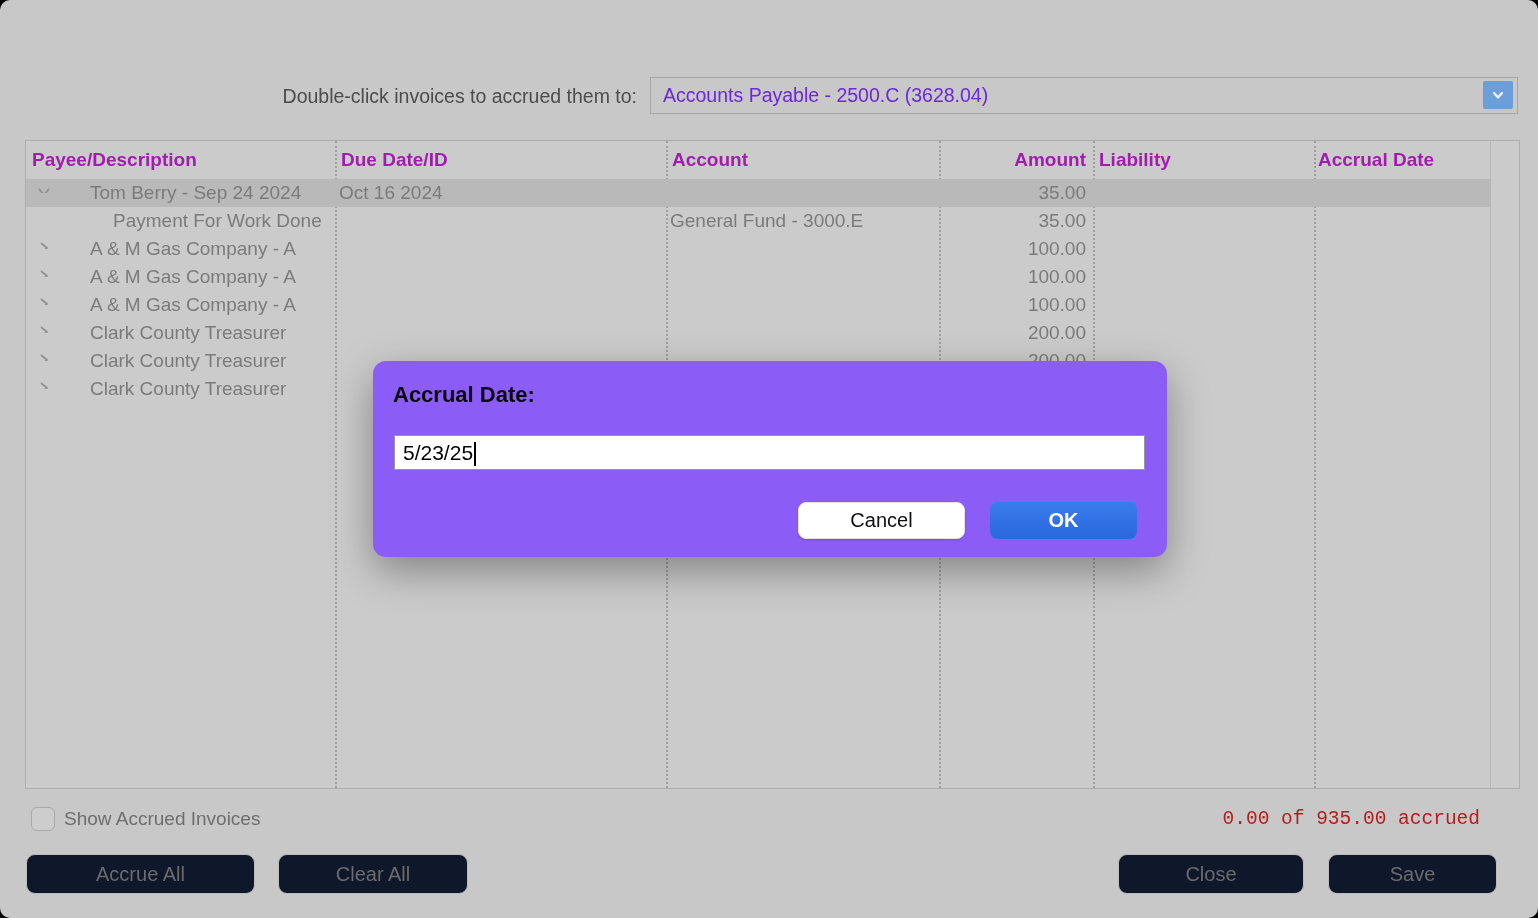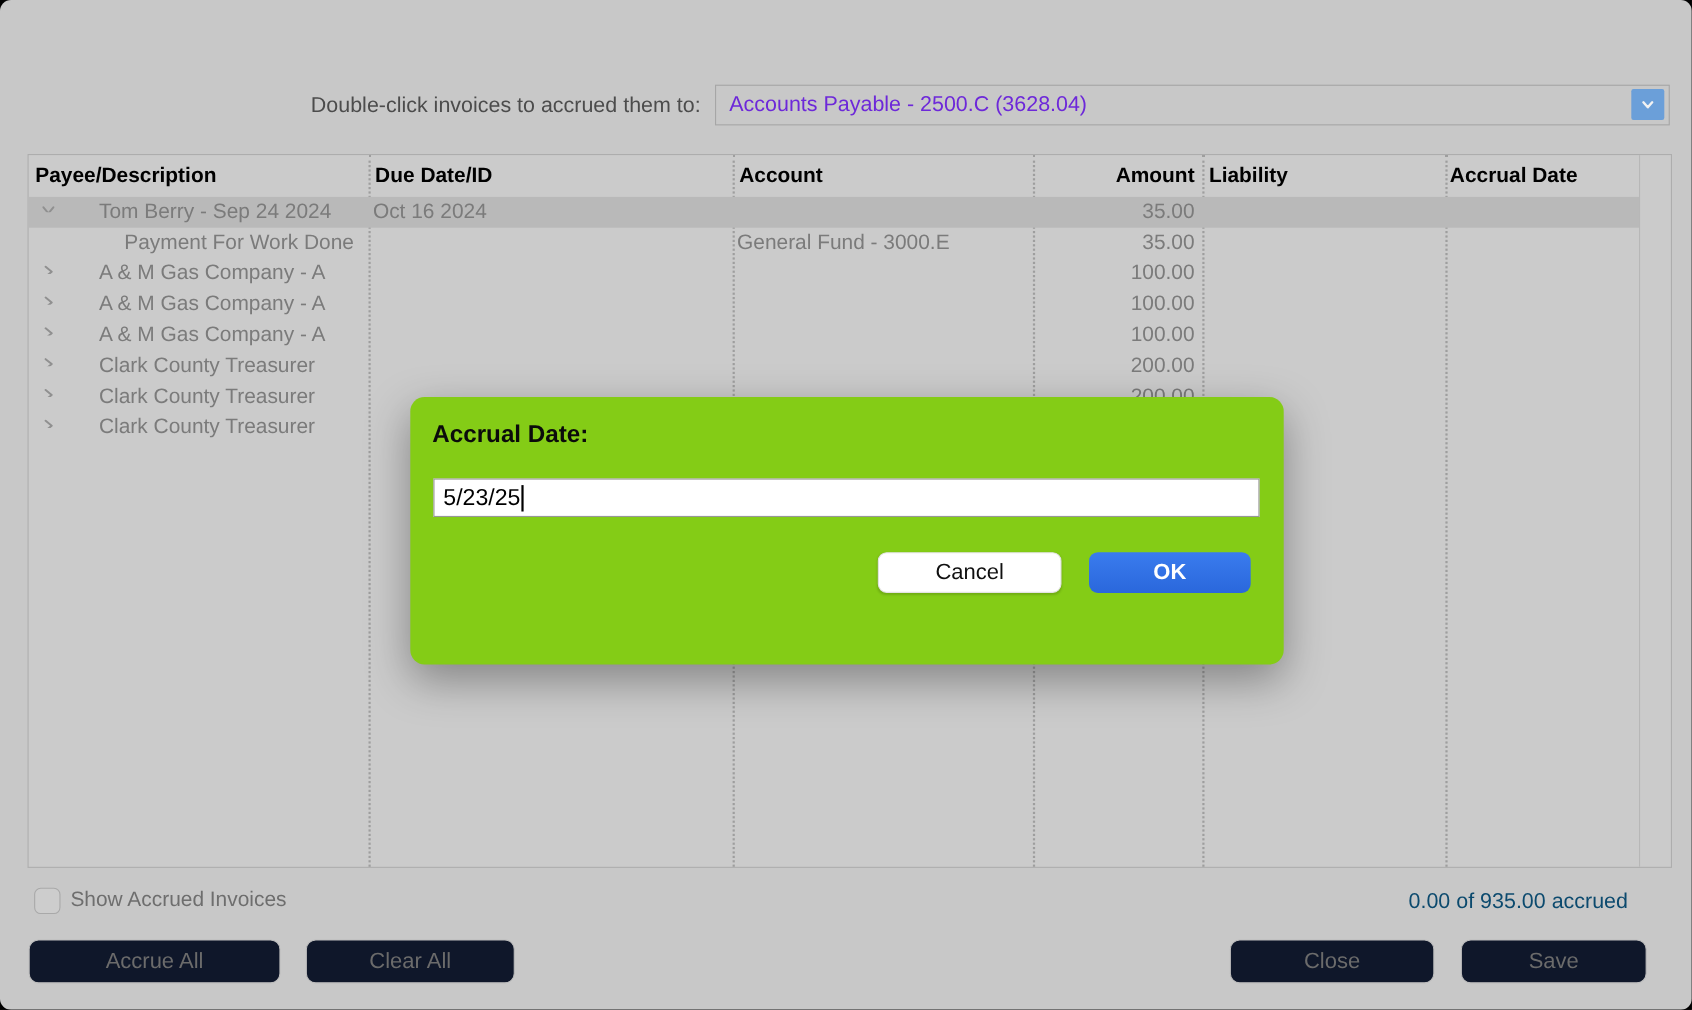--- a/index.html
+++ b/index.html
@@ -18,50 +18,50 @@
   
   .toolbar-label{position:absolute;left:0;top:85px;width:637px;text-align:right;font-size:19.5px;color:#4c4c4c;}
   .dropdown{position:absolute;left:650px;top:77px;width:868px;height:37px;border:1.5px solid #a6a6a6;background:#c8c8c8;}
   .dd-value{position:absolute;left:12px;top:0;line-height:34px;font-size:19.5px;color:#6d28d9;white-space:nowrap;}
   .dd-btn{position:absolute;right:4px;top:3px;width:30px;height:28px;background:#6b9fd9;border-radius:2px;
           display:flex;align-items:center;justify-content:center;}
 
   
   .table{position:absolute;left:25px;top:140px;width:1495px;height:649px;background:#cbcbcb;border:1px solid #adadad;}
   .thead{position:absolute;left:0;top:0;width:100%;height:38px;}
-  .thead span{position:absolute;top:0;line-height:38px;font-size:19px;font-weight:bold;color:#000000;white-space:nowrap;}
+  .thead span{position:absolute;top:0;line-height:38px;font-size:19px;font-weight:bold;color:#a21caf;white-space:nowrap;}
   .h-payee{left:6px;}.h-due{left:315px;}.h-account{left:646px;}
   .h-amount{left:920px;width:140px;text-align:right;}
   .h-liability{left:1073px;}.h-accrual{left:1292px;}
   .vsep{position:absolute;top:0;height:100%;width:0;border-left:2px dotted #9e9e9e;}
   .gutterline{position:absolute;top:0;height:100%;width:0;border-left:1px solid #b7b7b7;left:1464px;}
   .rows{position:absolute;left:0;top:38px;width:100%;}
   .row{position:relative;height:28px;width:100%;}
   .row.selected{background:linear-gradient(#b9b9b9,#b9b9b9) left top/1464px 100% no-repeat;}
   .row span{position:absolute;top:0;line-height:28px;font-size:19px;color:#7b7b7b;white-space:nowrap;overflow:hidden;}
   .chev{position:absolute;left:11px;top:7px;width:14px;height:14px;}
   .c-payee.lv1{left:64px;width:245px;}
   .c-payee.lv2{left:87px;width:222px;}
   .c-due{left:313px;width:320px;}
   .c-account{left:644px;width:262px;}
   .c-amount{left:920px;width:140px;text-align:right;}
 
   
   .checkbox{position:absolute;left:31px;top:807px;width:24px;height:24px;border:1.5px solid #a9a9a9;border-radius:6px;background:#cdcdcd;}
   .cb-label{position:absolute;left:64px;top:807px;line-height:24px;font-size:19px;color:#6e6e6e;}
-  .status{position:absolute;right:58px;top:807px;line-height:24px;font-size:19.5px;color:#0c4a6e;}
+  .status{position:absolute;right:58px;top:807px;line-height:24px;font-size:19.5px;color:#b91c1c;font-family:Liberation Mono, monospace;}
   .gbtn{position:absolute;top:854px;height:40px;border:1px solid #bcbcbc;border-radius:9px;background:#0f172a;
         font-size:20px;color:#6b6b6b;padding:0;}
   .b-accrue{left:26px;width:229px;}
   .b-clear{left:278px;width:190px;}
   .b-close{left:1118px;width:186px;}
   .b-save{left:1328px;width:169px;}
 
   
-  .dialog{position:absolute;left:373px;top:361px;width:794px;height:243px;background:#84cc16;border-radius:13px;
+  .dialog{position:absolute;left:373px;top:361px;width:794px;height:196px;background:#8b5cf6;border-radius:13px;
           box-shadow:0 14px 40px rgba(0,0,0,0.35);z-index:10;}
   .dlg-title{position:absolute;left:20px;top:21px;font-size:22px;font-weight:bold;color:#0b0b0b;}
   .dlg-input{position:absolute;left:21px;top:74px;width:751px;height:35px;background:#ffffff;border:1px solid #979797;
              line-height:33px;padding-left:8px;font-size:21px;color:#000;}
   .caret{display:inline-block;width:2px;height:24px;background:#000;vertical-align:middle;margin-left:1px;}
   .dlg-btn{position:absolute;top:141px;height:37px;border-radius:8px;font-size:20px;padding:0;border:none;}
   .btn-cancel{left:425px;width:167px;background:#ffffff;color:#101010;border:1px solid #e3e3e3;box-shadow:0 1px 2px rgba(0,0,0,0.15);}
   .btn-ok{left:617px;width:147px;background:linear-gradient(#3a7cee,#2a67dc);color:#ffffff;font-weight:bold;}
 </style>
 </head>

